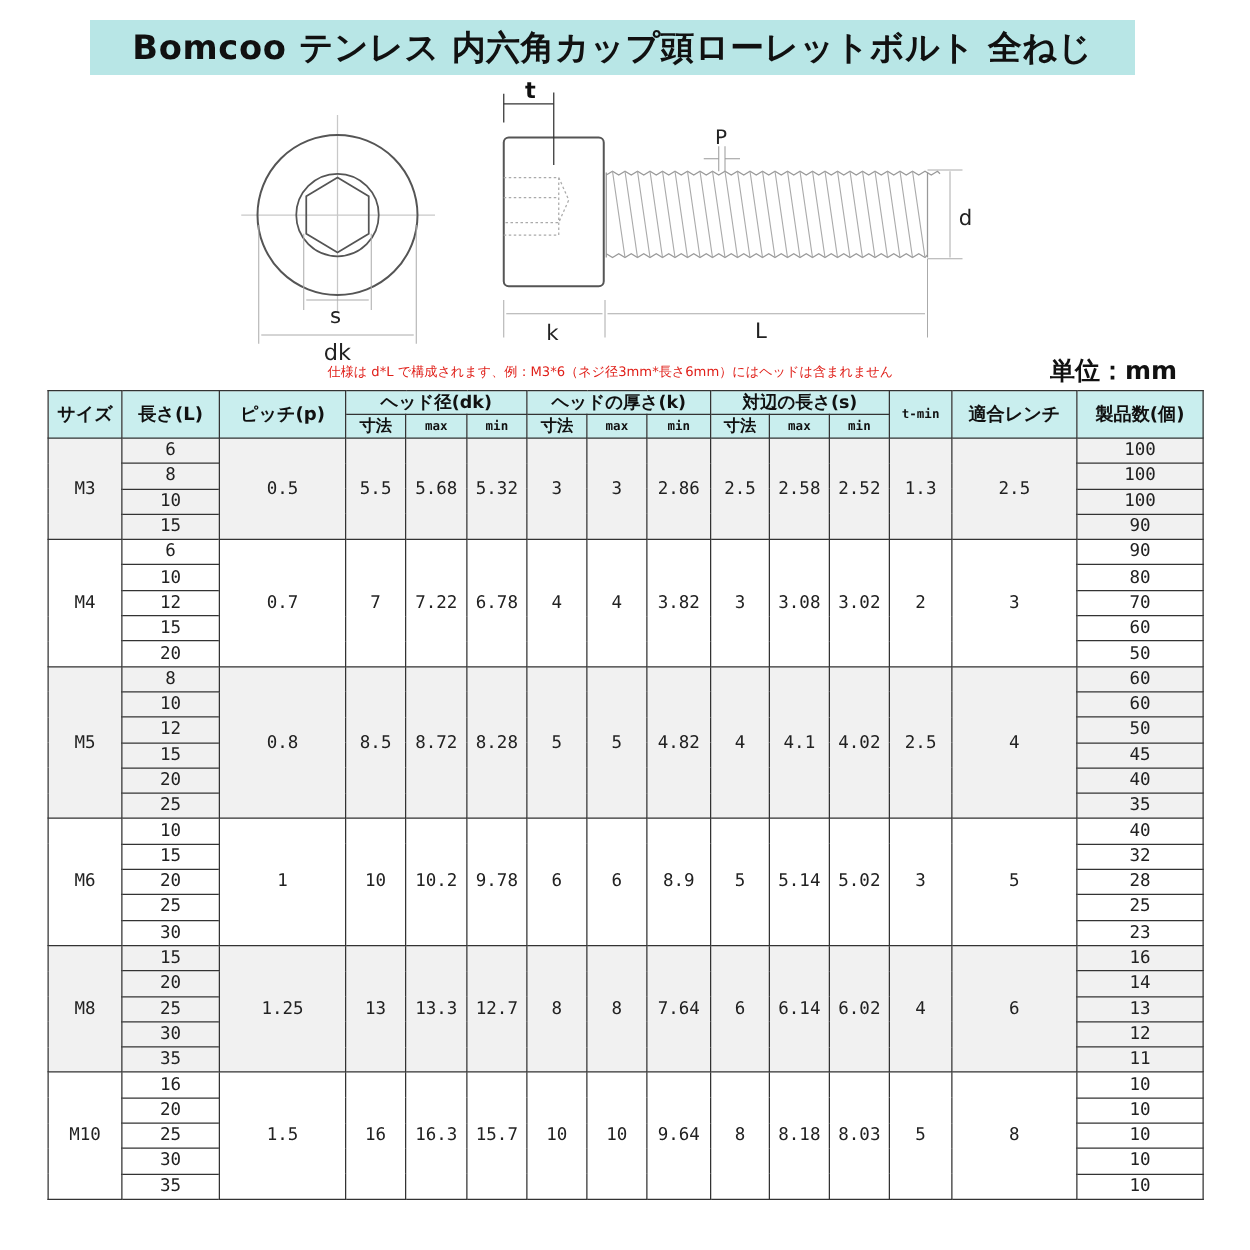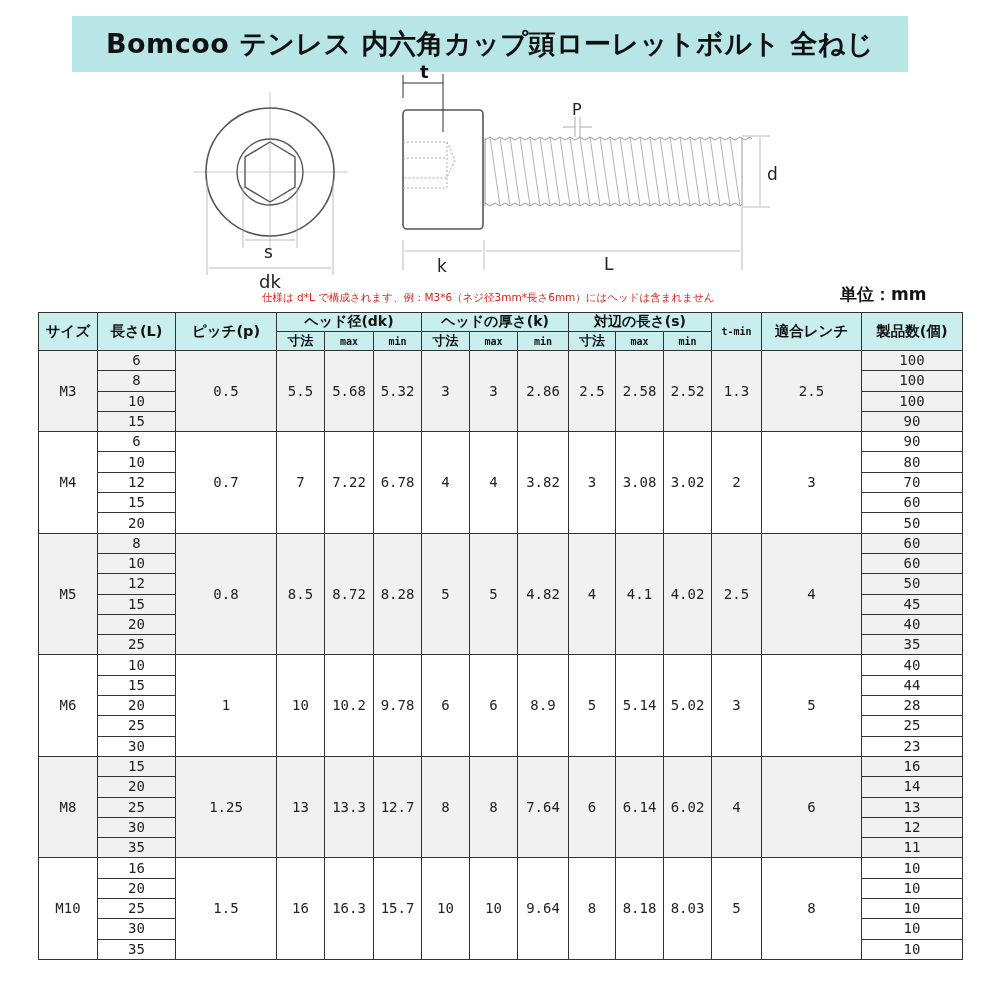--- a/index.html
+++ b/index.html
@@ -1,24 +1,24 @@
 <!DOCTYPE html>
 <html><head>
 <meta charset="utf-8">
 <style>
   html, body { margin:0; padding:0; background:#ffffff; }
   body { width:1000px; height:1000px; position:relative; overflow:hidden; font-family:"DejaVu Sans", sans-serif; }
   .title-band {
-    position:absolute; left:72px; top:16px; width:836px; height:56px;
+    position:absolute; left:72px; top:16px; width:836px; height:44px;
     background:#b8e6e6; display:flex; align-items:center; justify-content:center;
   }
   .title-band span { font-family:"DejaVu Sans", sans-serif; font-weight:bold; font-size:27px; color:#111; letter-spacing:0.5px; }
   svg.diagram { position:absolute; left:0; top:60px; }
   .note { position:absolute; left:262px; top:291px; font-size:10.5px; color:#e0201a; font-family:"DejaVu Sans", sans-serif; white-space:nowrap; }
-  .unit { position:absolute; left:840px; top:283px; font-size:17px; font-weight:bold; color:#111; font-family:"DejaVu Sans", sans-serif; }
+  .unit { position:absolute; left:840px; top:283px; font-size:20px; font-weight:bold; color:#111; font-family:"DejaVu Sans", sans-serif; }
 
   table.spec {
     position:absolute; left:38px; top:312px;
     border-collapse:collapse; table-layout:fixed;
     font-family:"DejaVu Sans Mono", monospace; font-size:14px; color:#222;
   }
   table.spec th, table.spec td { border:1.5px solid #333; padding:0; text-align:center; vertical-align:middle; }
   table.spec th { background:#c9eeee; font-family:"DejaVu Sans", sans-serif; font-weight:bold; color:#111; }
   table.spec th.h1 { height:18px; font-size:14px; }
   table.spec th.h2 { height:17px; font-size:13px;text-align:center; }
@@ -276,21 +276,21 @@
         <td rowspan="5">8.9</td>
         <td rowspan="5">5</td>
         <td rowspan="5">5.14</td>
         <td rowspan="5">5.02</td>
         <td rowspan="5">3</td>
         <td rowspan="5">5</td>
         <td>40</td>
       </tr>
       <tr class="g-plain">
         <td>15</td>
-        <td>44</td>
+        <td>32</td>
       </tr>
       <tr class="g-plain">
         <td>20</td>
         <td>28</td>
       </tr>
       <tr class="g-plain">
         <td>25</td>
         <td>25</td>
       </tr>
       <tr class="g-plain">

